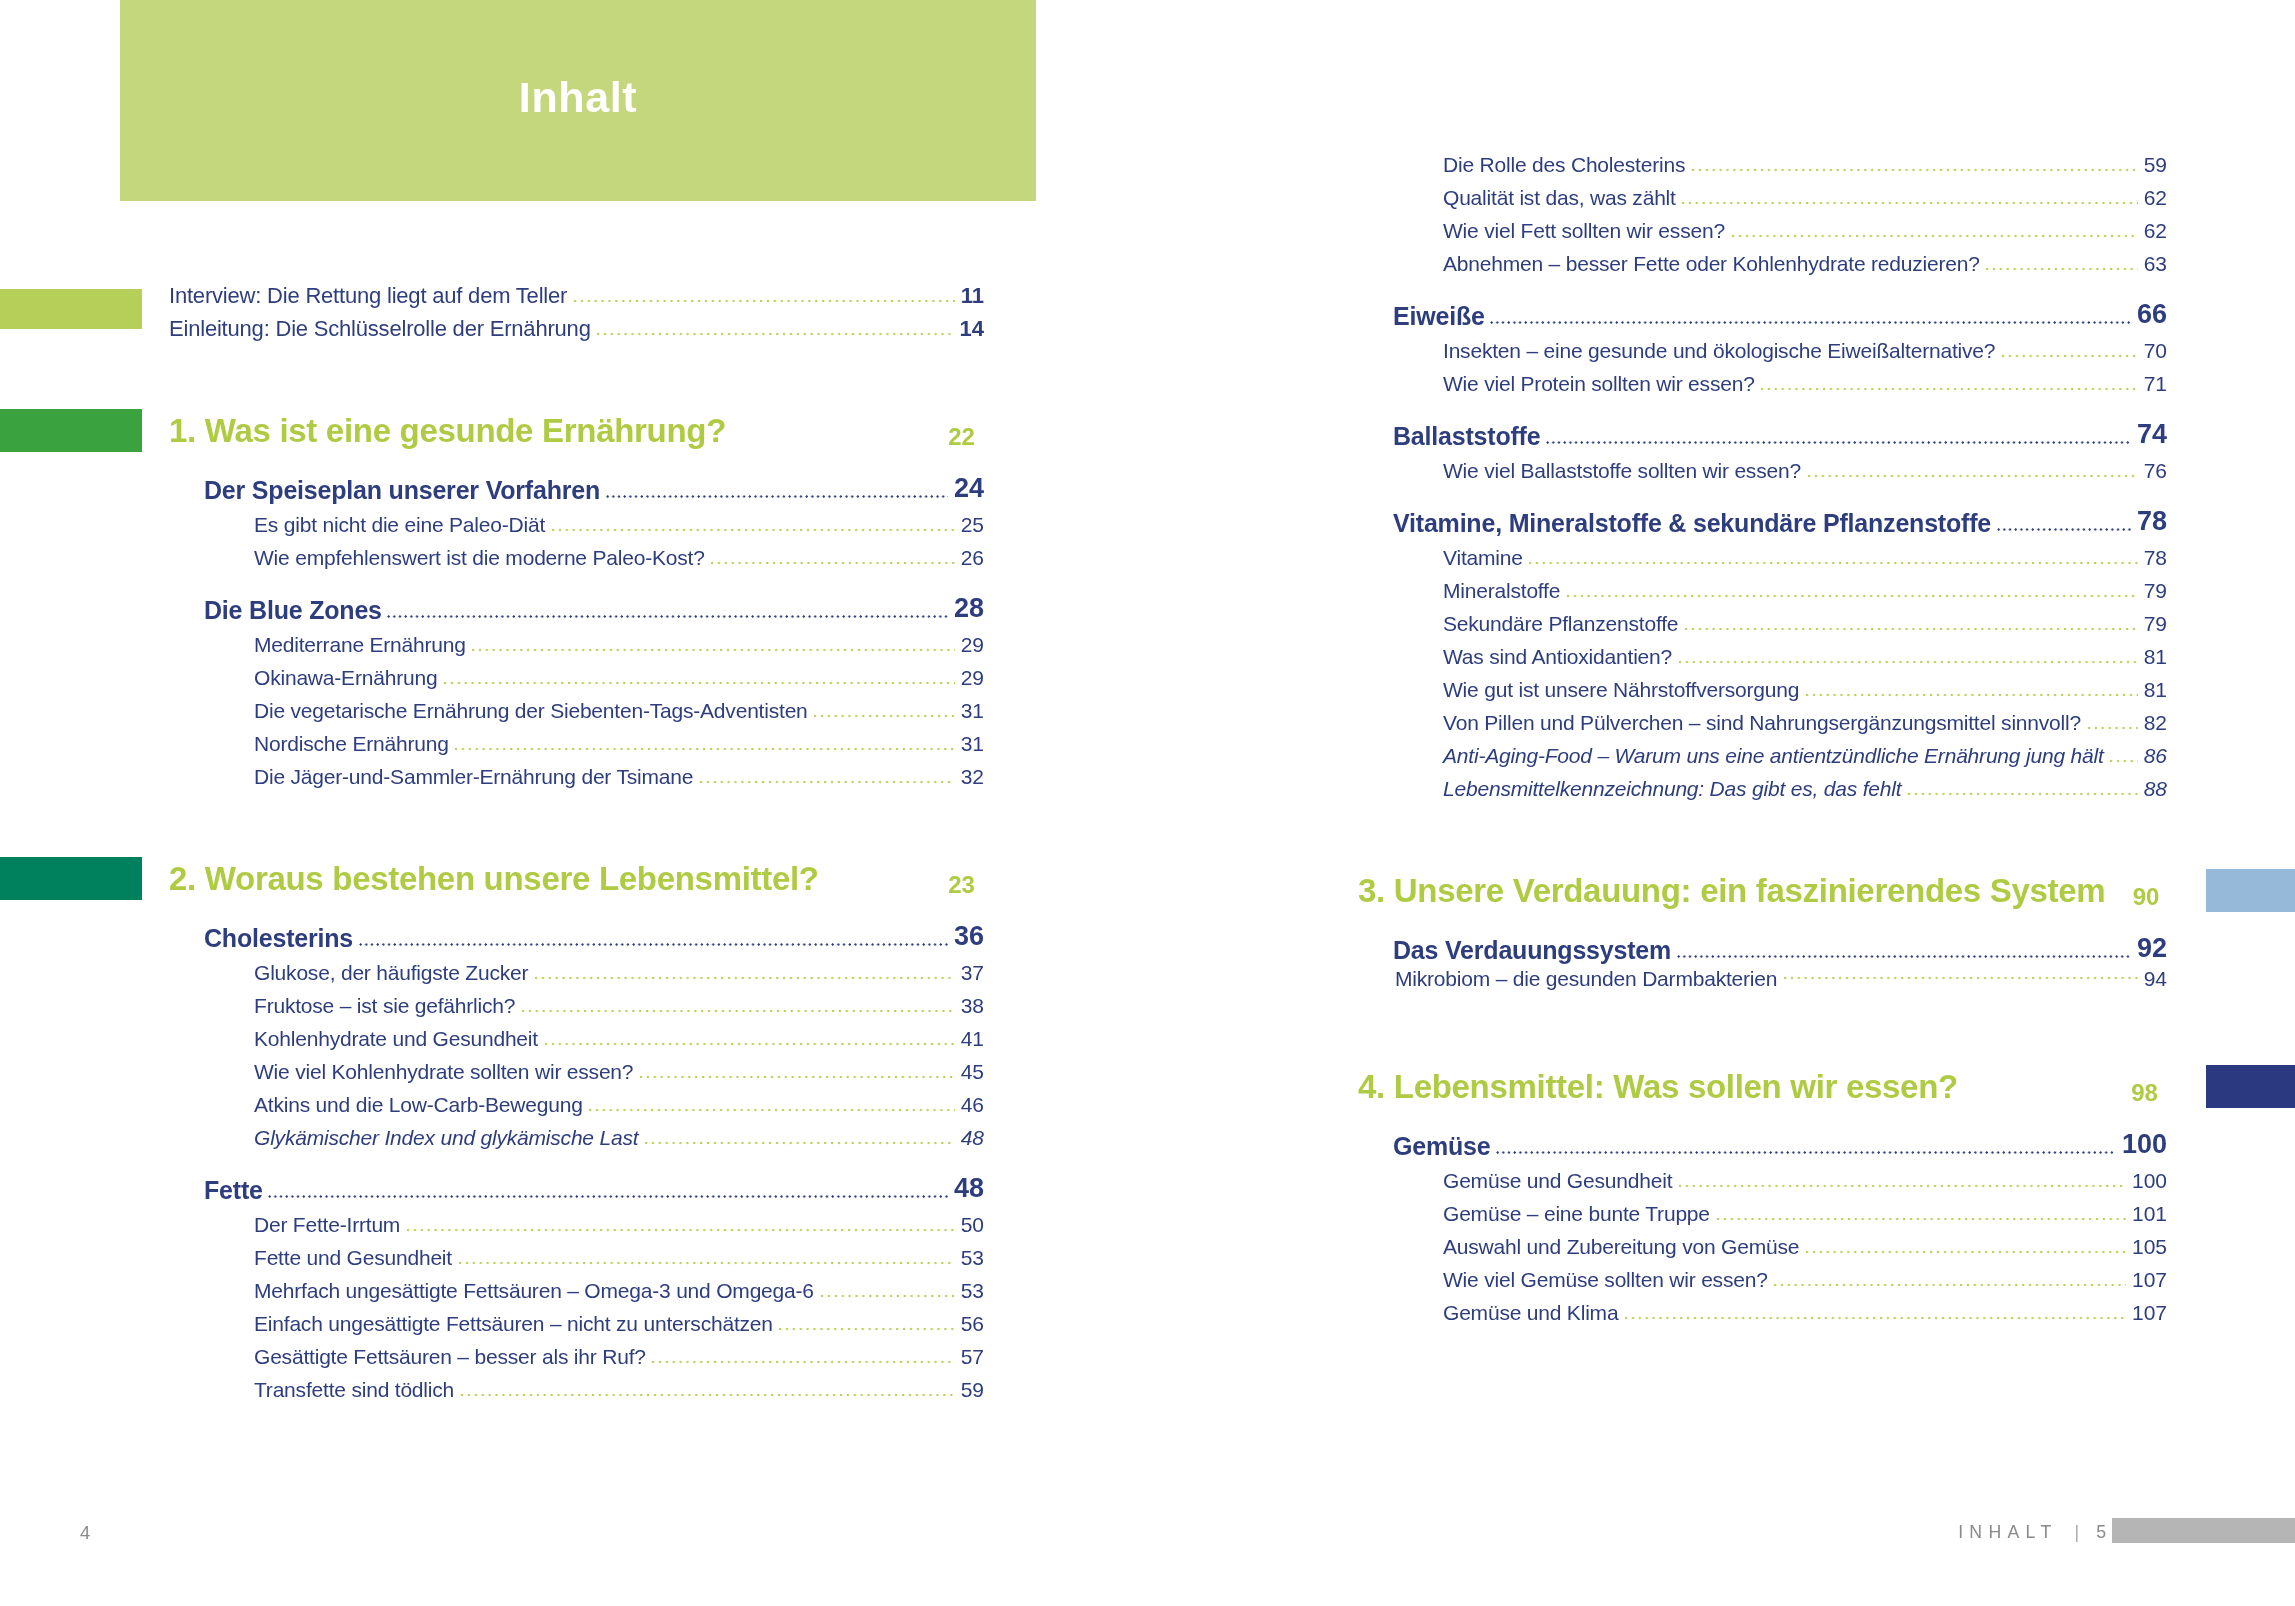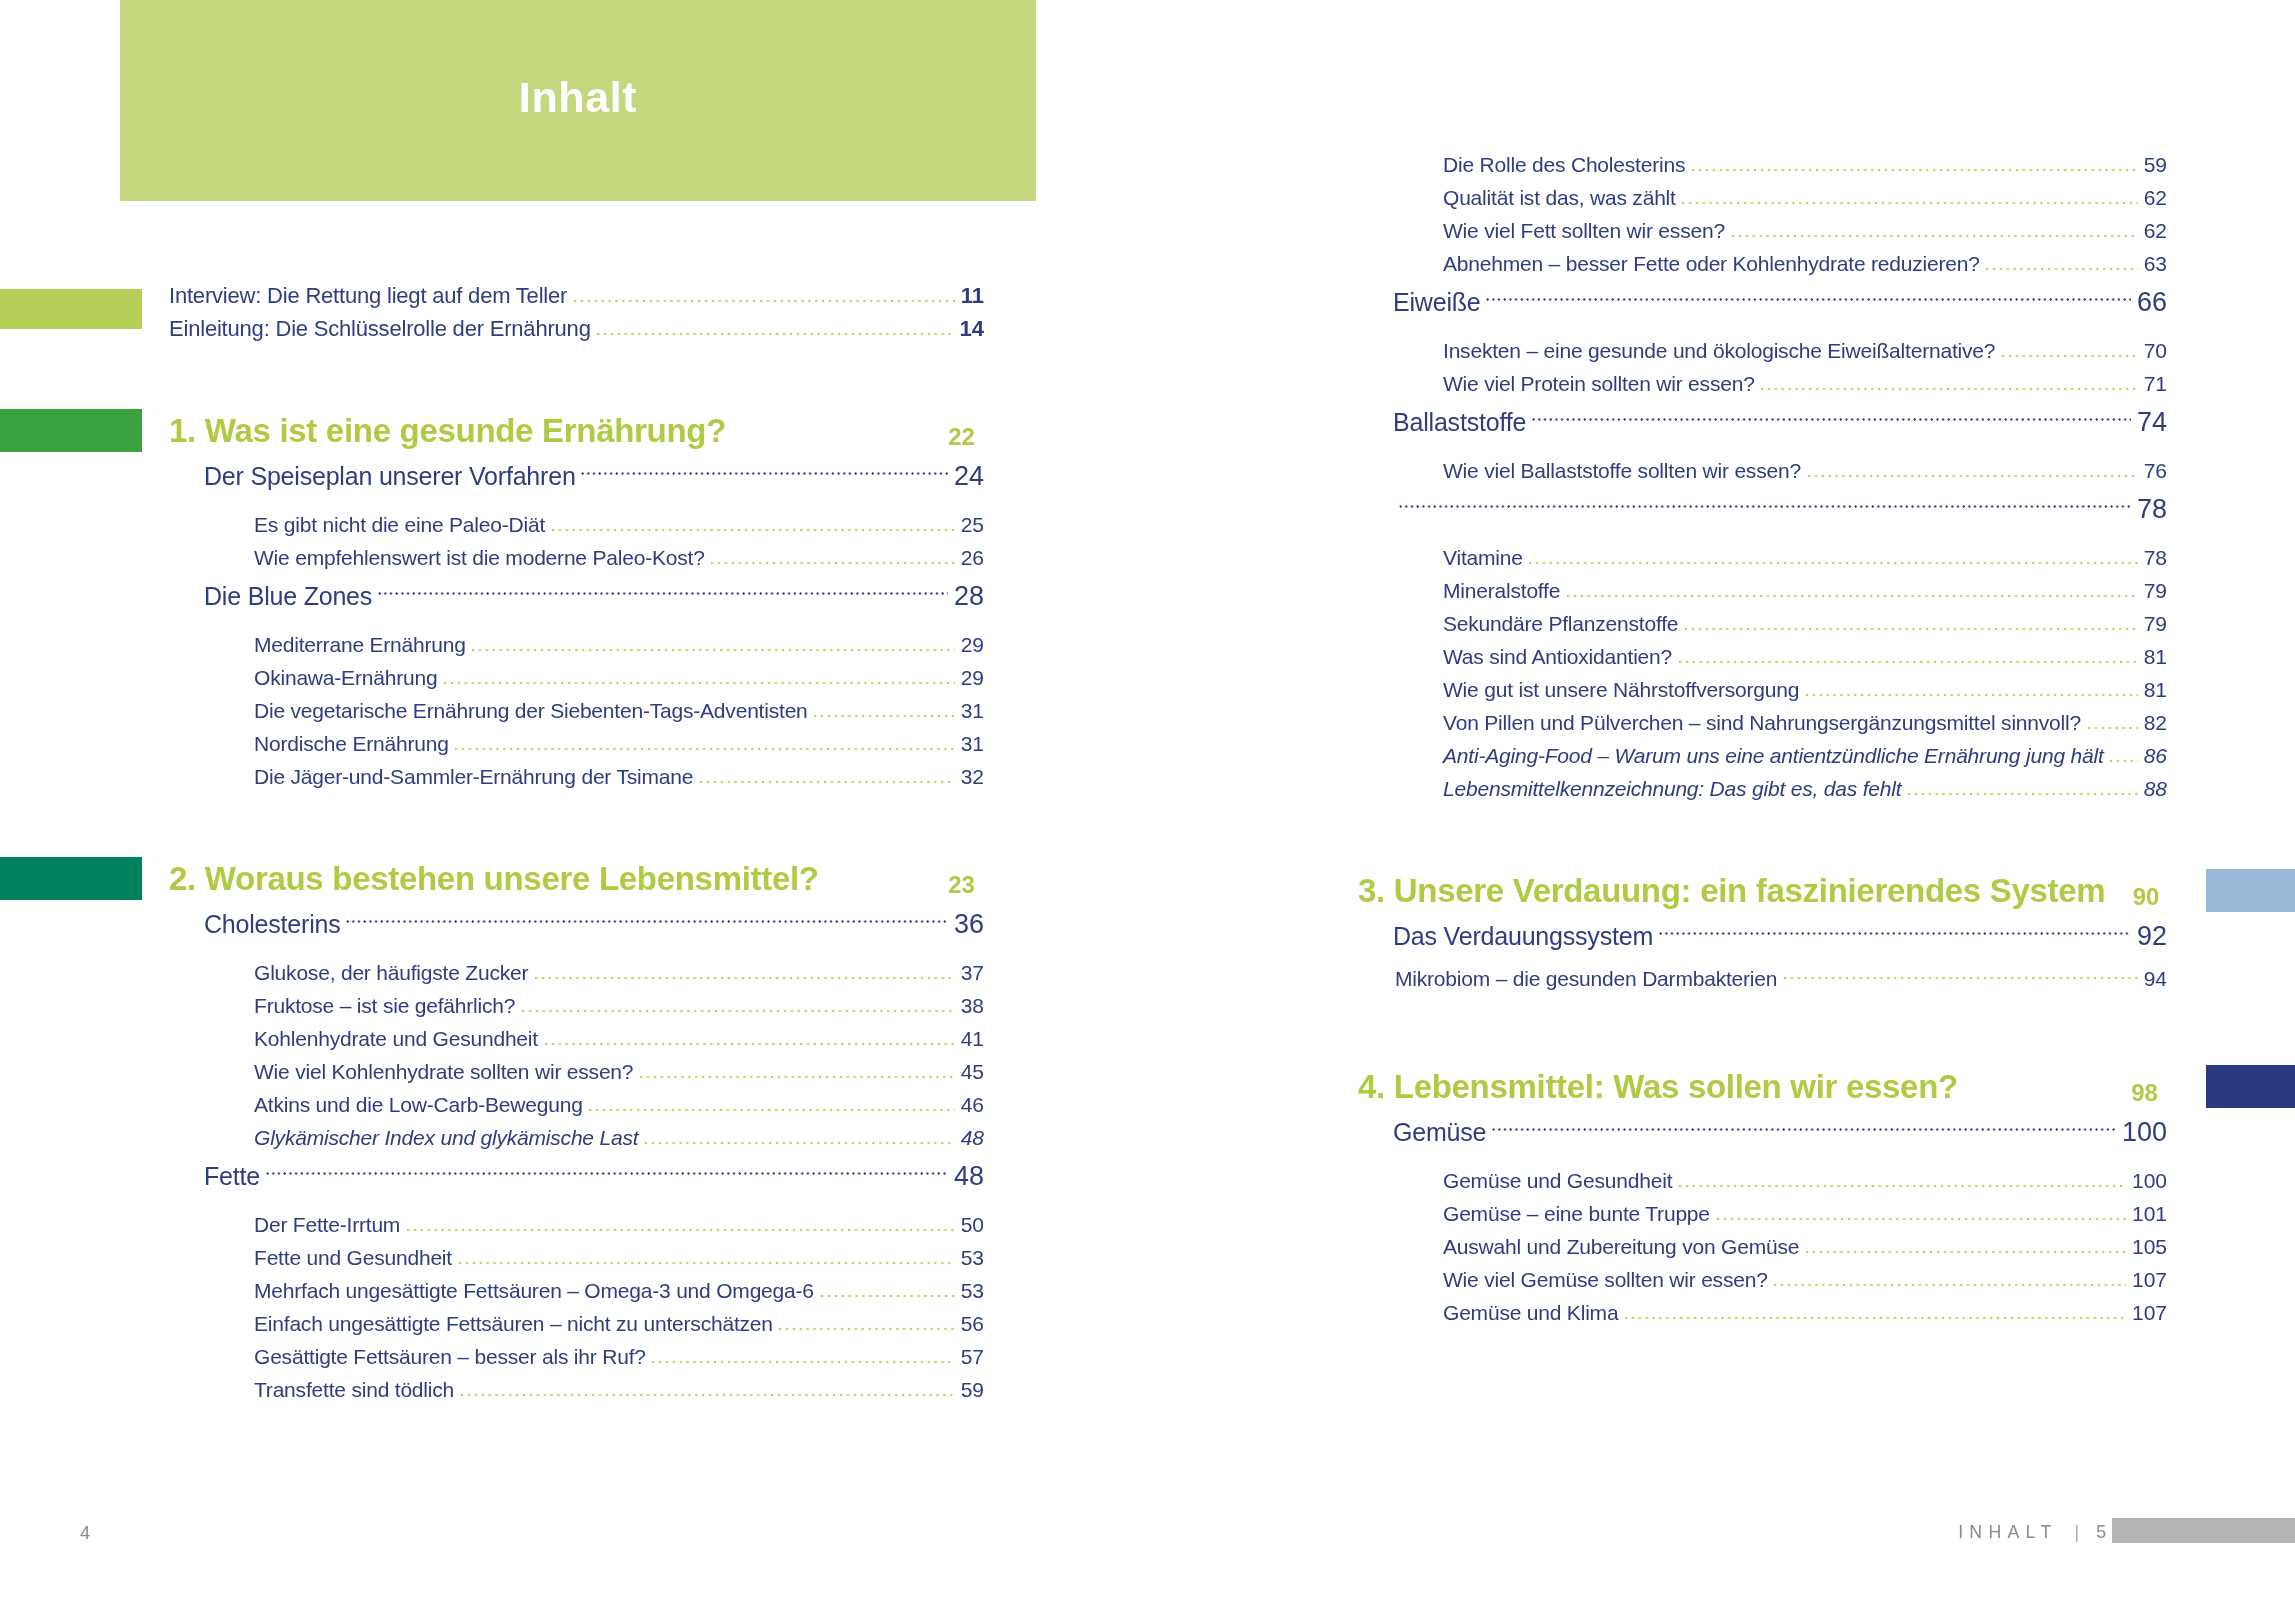--- a/index.html
+++ b/index.html
@@ -58,21 +58,21 @@
   .top{height:33px;font-size:22px;}
   .top .num{font-weight:700;}
   .top .dots{--dotc:var(--dot-green);}
 
   .item,.item-italic,.item-shallow{height:33px;font-size:21px;}
   .item{padding-left:85px;}
   .item-shallow{padding-left:37px;align-items:center;}
   .item-italic{padding-left:85px;font-style:italic;}
   .item .dots,.item-italic .dots,.item-shallow .dots{--dotc:var(--dot-green);}
 
-  .subhead{height:54px;font-size:25px;font-weight:400;padding-left:35px;align-items:center;}
+  .subhead{height:54px;font-size:25px;font-weight:700;padding-left:35px;}
   .subhead .dots{--dotc:var(--navy);height:3.4px;background-image:radial-gradient(circle at 1.7px 1.7px, var(--navy) 1.1px, transparent 1.4px);background-size:5.7px 3.4px;margin-bottom:4.6px;}
   .subhead .num{font-size:27px;}
 
   .chapter{height:109px;font-size:33px;font-weight:700;color:var(--green-heading);}
   .chapter .label{letter-spacing:-0.3px;}
   .chapter .dots{visibility:hidden;}
   .chapter .num{font-size:24px;padding-right:9.1px;color:var(--green-heading);}
   .chapter .swatch{
     position:absolute;bottom:-3.4px;width:142px;height:43px;
   }
@@ -287,20 +287,21 @@
         <span class="label">Ballaststoffe</span>
         <span class="dots"></span>
         <span class="num">74</span>
       </div>
       <div class="row item">
         <span class="label">Wie viel Ballaststoffe sollten wir essen?</span>
         <span class="dots"></span>
         <span class="num">76</span>
       </div>
       <div class="row subhead">
+        <span class="label">Vitamine, Mineralstoffe &amp; sekundäre Pflanzenstoffe</span>
         <span class="dots"></span>
         <span class="num">78</span>
       </div>
       <div class="row item">
         <span class="label">Vitamine</span>
         <span class="dots"></span>
         <span class="num">78</span>
       </div>
       <div class="row item">
         <span class="label">Mineralstoffe</span>

